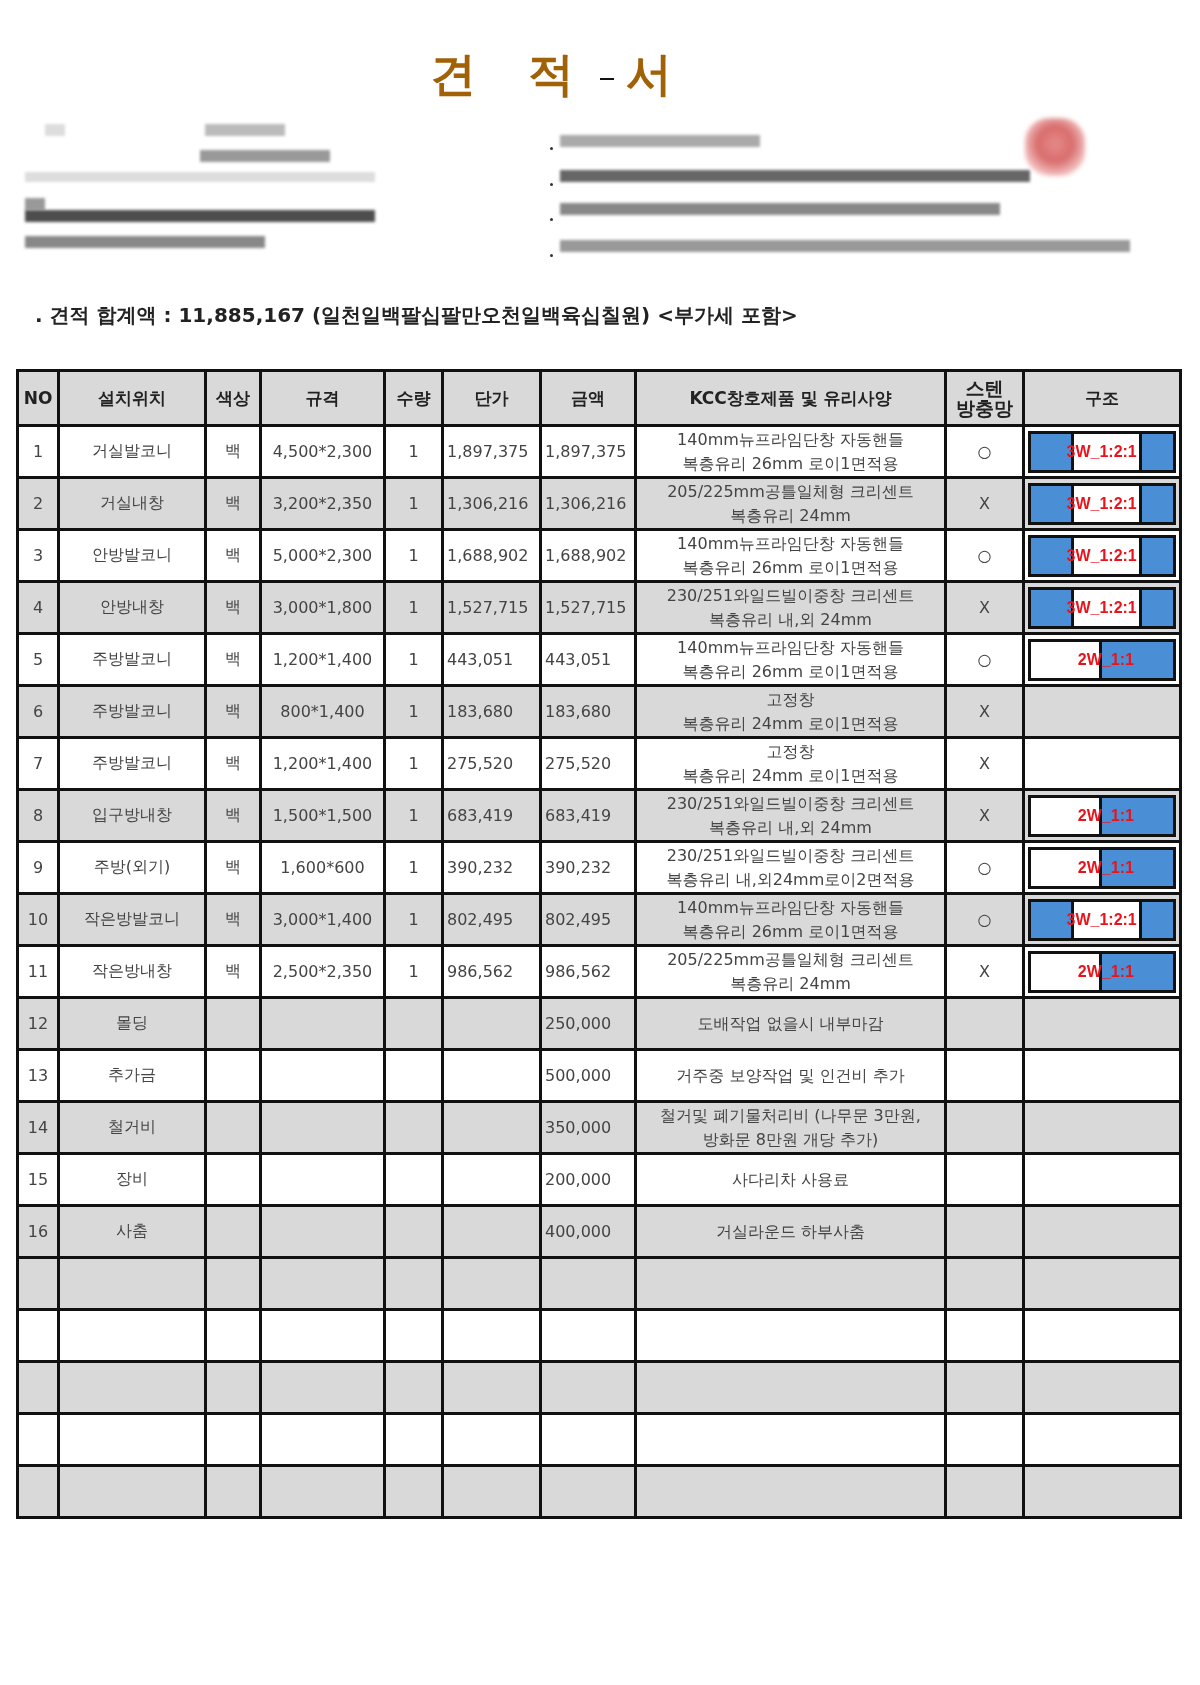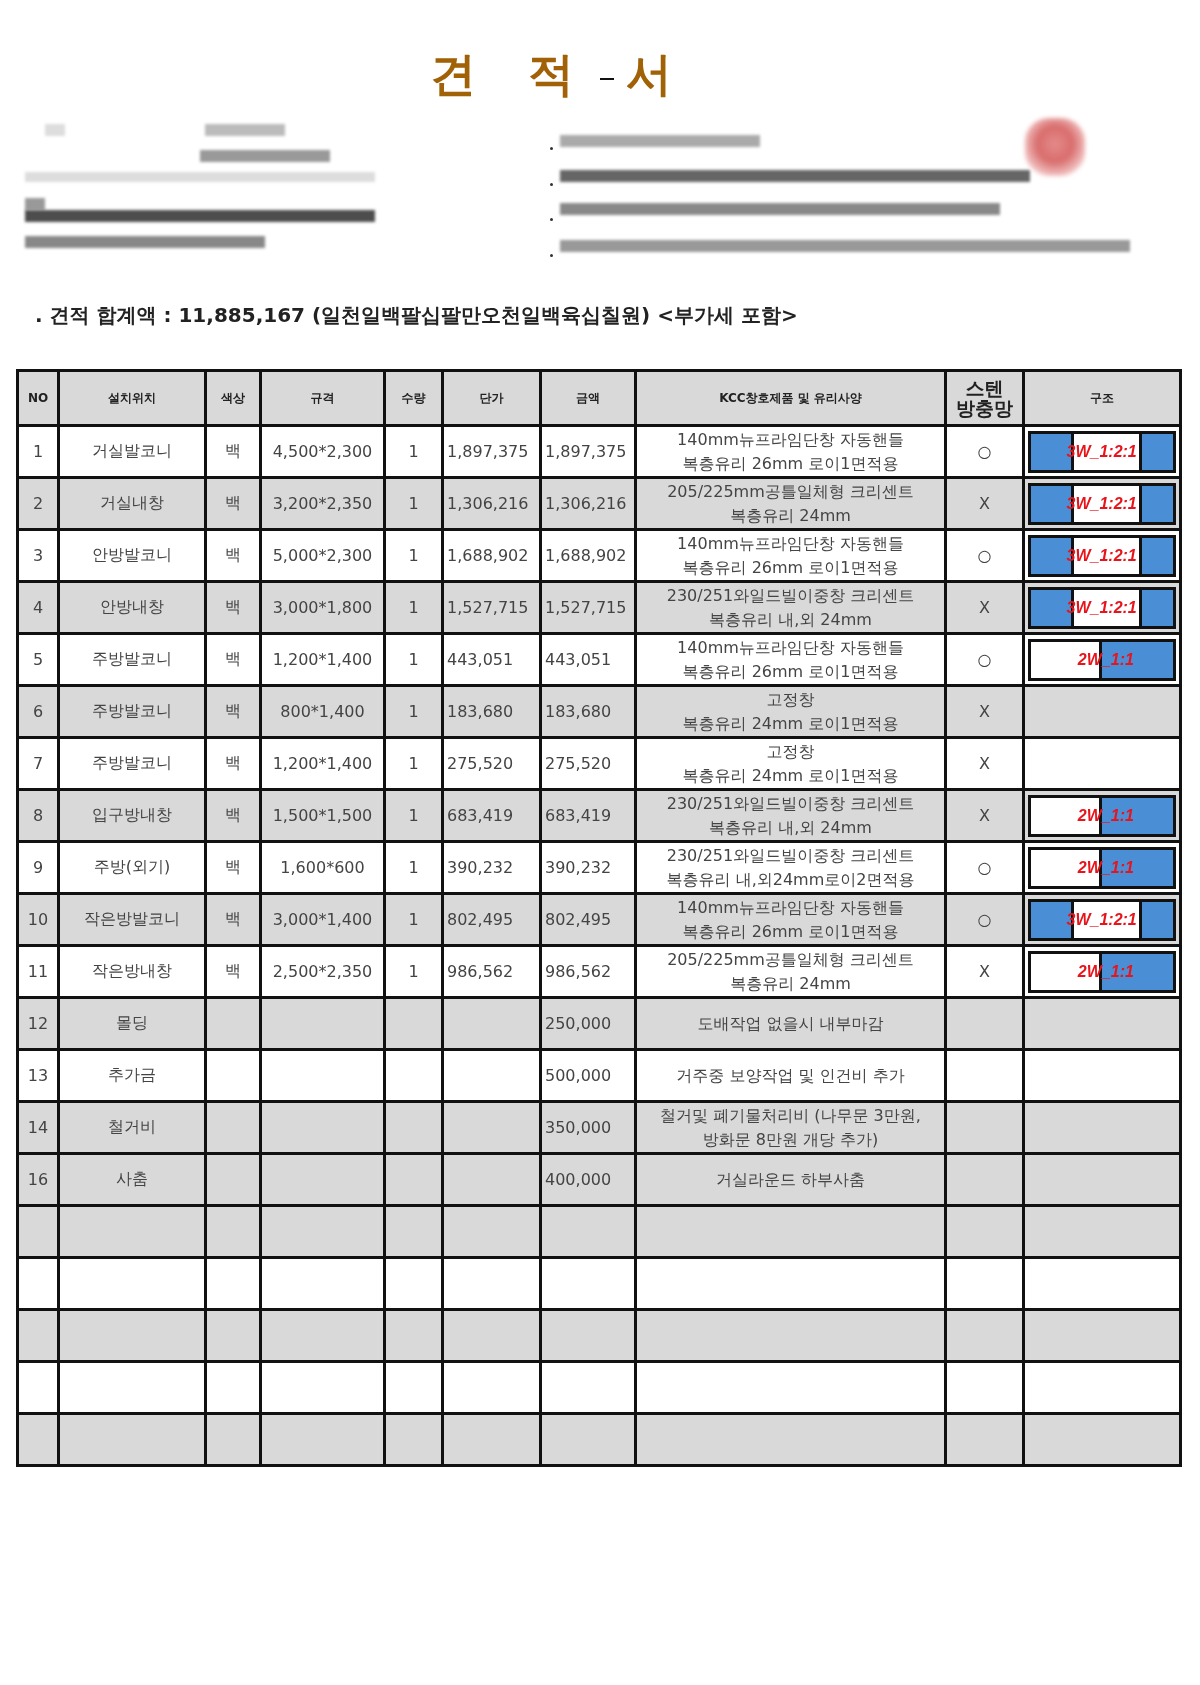--- a/index.html
+++ b/index.html
@@ -6,30 +6,30 @@
   body { width:1200px; height:1685px; position:relative; font-family:"DejaVu Sans", sans-serif; color:#222; overflow:hidden; }
   .title { position:absolute; left:430px; top:32px; font-size:46px; font-weight:bold; letter-spacing:18px; color:#a16207;margin-top:12px; }
   .title-cursor { position:absolute; left:600px; top:78px; width:14px; height:2px; background:#111; }
   .blur-block { position:absolute; filter:blur(1.5px); }
   .blur-bar { position:absolute; height:12px; }
   .stamp { position:absolute; left:1025px; top:118px; width:60px; height:58px; border-radius:40%; background:radial-gradient(circle at 50% 45%, #e58a8a 0%, #d96d6d 40%, #f4c9c9 75%, transparent 78%); filter:blur(2px); }
   .dot { position:absolute; width:3px; height:3px; background:#333; border-radius:50%; }
   .summary { position:absolute; left:35px; top:302px; font-size:20px; font-weight:bold; color:#222; }
   table.quote { position:absolute; left:16px; top:369px; border-collapse:collapse; table-layout:fixed; width:1163px; }
   table.quote td, table.quote th { border:3px solid #111; padding:0 3px; height:49px; font-size:16px; color:#444; vertical-align:middle; overflow:hidden; white-space:nowrap; }
-  table.quote th { background:#d9d9d9; color:#222; font-weight:bold; font-size:12px; height:52px; text-align:center; }
+  table.quote th { background:#d9d9d9; color:#222; font-weight:bold; font-size:17px; height:52px; text-align:center; }
   table.quote th.two-line { font-size:19px; line-height:20px; white-space:normal; }
   tr.gray td { background:#d9d9d9; }
   tr.white td { background:#ffffff; }
   td.c { text-align:center; }
   td.r { text-align:left; }
   td.spec { text-align:center; font-size:15.5px; line-height:24px; white-space:normal; padding-left:4px; }
   td.mark { text-align:center; font-size:17px; color:#666; }
   td.struct { padding:2px 3px; }
-  .diagram { height:42px; border:3px solid #111; box-sizing:border-box; display:flex; background:#000000; position:relative;font-style:italic; }
+  .diagram { height:42px; border:3px solid #111; box-sizing:border-box; display:flex; background:#000000; position:relative; }
   .pane-blue { background:#4a8fd6; }
   .pane-white { background:#ffffff; }
   .diagram .lbl { position:absolute; top:50%; transform:translateY(-50%); color:#e8141c; font-weight:bold; font-size:16px; font-family:"Liberation Sans", sans-serif; }
 </style>
 </head>
 <body>
 
 <div class="title">견 적 서</div>
 <div class="title-cursor"></div>
 
@@ -346,20 +346,35 @@
         <td class="c"></td>
         <td class="r"></td>
         <td class="r">350,000</td>
         <td class="spec">
           <div>철거및 폐기물처리비 (나무문 3만원,</div>
           <div>방화문 8만원 개당 추가)</div>
         </td>
         <td class="mark"></td>
         <td class="struct"></td>
       </tr>
+      <tr class="white">
+        <td class="c">15</td>
+        <td class="c">장비</td>
+        <td class="c"></td>
+        <td class="c"></td>
+        <td class="c"></td>
+        <td class="r"></td>
+        <td class="r">200,000</td>
+        <td class="spec">
+          <div>사다리차 사용료</div>
+          <div></div>
+        </td>
+        <td class="mark"></td>
+        <td class="struct"></td>
+      </tr>
       <tr class="gray">
         <td class="c">16</td>
         <td class="c">사춤</td>
         <td class="c"></td>
         <td class="c"></td>
         <td class="c"></td>
         <td class="r"></td>
         <td class="r">400,000</td>
         <td class="spec">
           <div>거실라운드 하부사춤</div>

